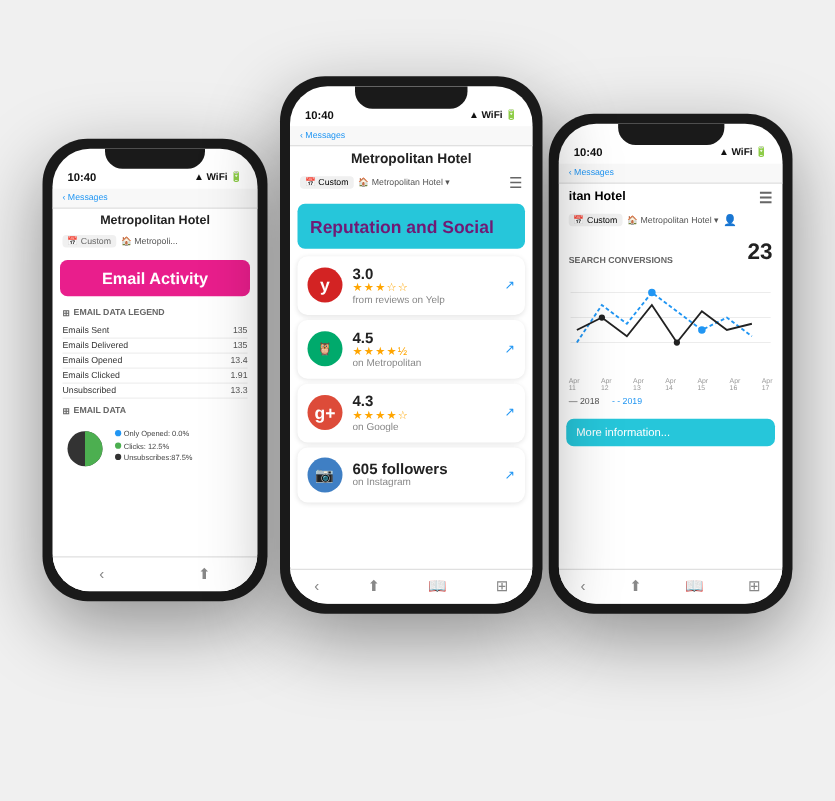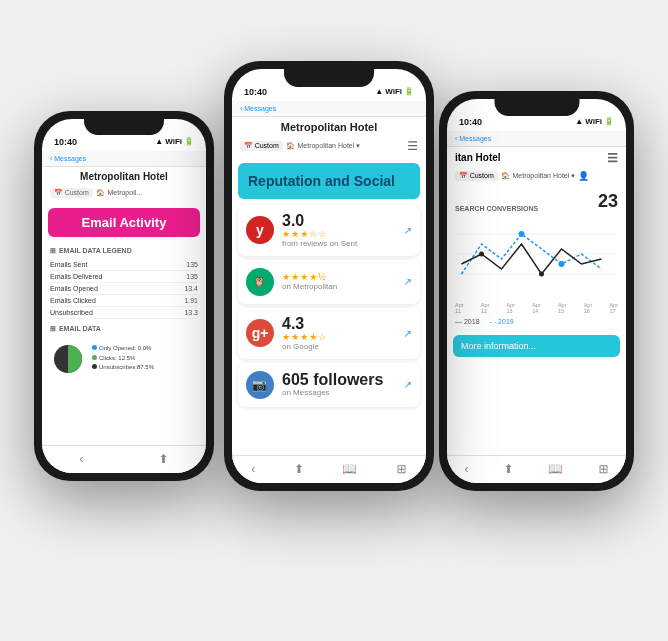--- a/index.html
+++ b/index.html
@@ -238,21 +238,21 @@
       font-size: 12px;
       color: #888;
     }
 
     
     .rep-header {
       background: #26c6da;
       margin: 6px;
       border-radius: 6px;
       padding: 10px 10px;
-      color: #0c4a6e;
+      color: #701a75;
       font-size: 14px;
       font-weight: 700;
     }
 
     .review-card {
       margin: 4px 6px;
       background: white;
       border-radius: 8px;
       padding: 8px 8px;
       display: flex;
@@ -275,21 +275,21 @@
     }
 
     .yelp-icon { background: #d32323; }
     .trip-icon { background: #00aa6c; }
     .google-icon { background: #dd4b39; }
     .insta-icon { background: #3f7fc4; }
 
     .review-content { flex: 1; }
 
     .review-score {
-      font-size: 16px;
+      font-size: 12px;
       font-weight: 700;
       color: #222;
       line-height: 1;
     }
 
     .review-stars {
       color: #ffa500;
       font-size: 9px;
       letter-spacing: 1px;
     }
@@ -451,49 +451,50 @@
         <span class="hamburger">☰</span>
       </div>
 
       <div class="rep-header">Reputation and Social</div>
 
       <div class="review-card">
         <div class="review-icon yelp-icon">y</div>
         <div class="review-content">
           <div class="review-score">3.0</div>
           <div class="review-stars">★★★☆☆</div>
-          <div class="review-source">from reviews on Sent</div>
+          <div class="review-source">from reviews on Yelp</div>
         </div>
         <span class="review-arrow">↗</span>
       </div>
 
       <div class="review-card">
         <div class="review-icon trip-icon" style="font-size:10px;">🦉</div>
         <div class="review-content">
+          <div class="review-score">4.5</div>
           <div class="review-stars">★★★★½</div>
           <div class="review-source">on Metropolitan</div>
         </div>
         <span class="review-arrow">↗</span>
       </div>
 
       <div class="review-card">
         <div class="review-icon google-icon" style="font-size:14px;">g+</div>
         <div class="review-content">
           <div class="review-score">4.3</div>
           <div class="review-stars">★★★★☆</div>
           <div class="review-source">on Google</div>
         </div>
         <span class="review-arrow">↗</span>
       </div>
 
       <div class="review-card">
         <div class="review-icon insta-icon" style="font-size:12px;">📷</div>
         <div class="review-content">
           <div class="review-score">605 followers</div>
-          <div class="review-source">on Messages</div>
+          <div class="review-source">on Instagram</div>
         </div>
         <span class="review-arrow">↗</span>
       </div>
 
       <div class="bottom-nav">
         <span class="bottom-nav-icon">‹</span>
         <span class="bottom-nav-icon">⬆</span>
         <span class="bottom-nav-icon">📖</span>
         <span class="bottom-nav-icon">⊞</span>
       </div>

